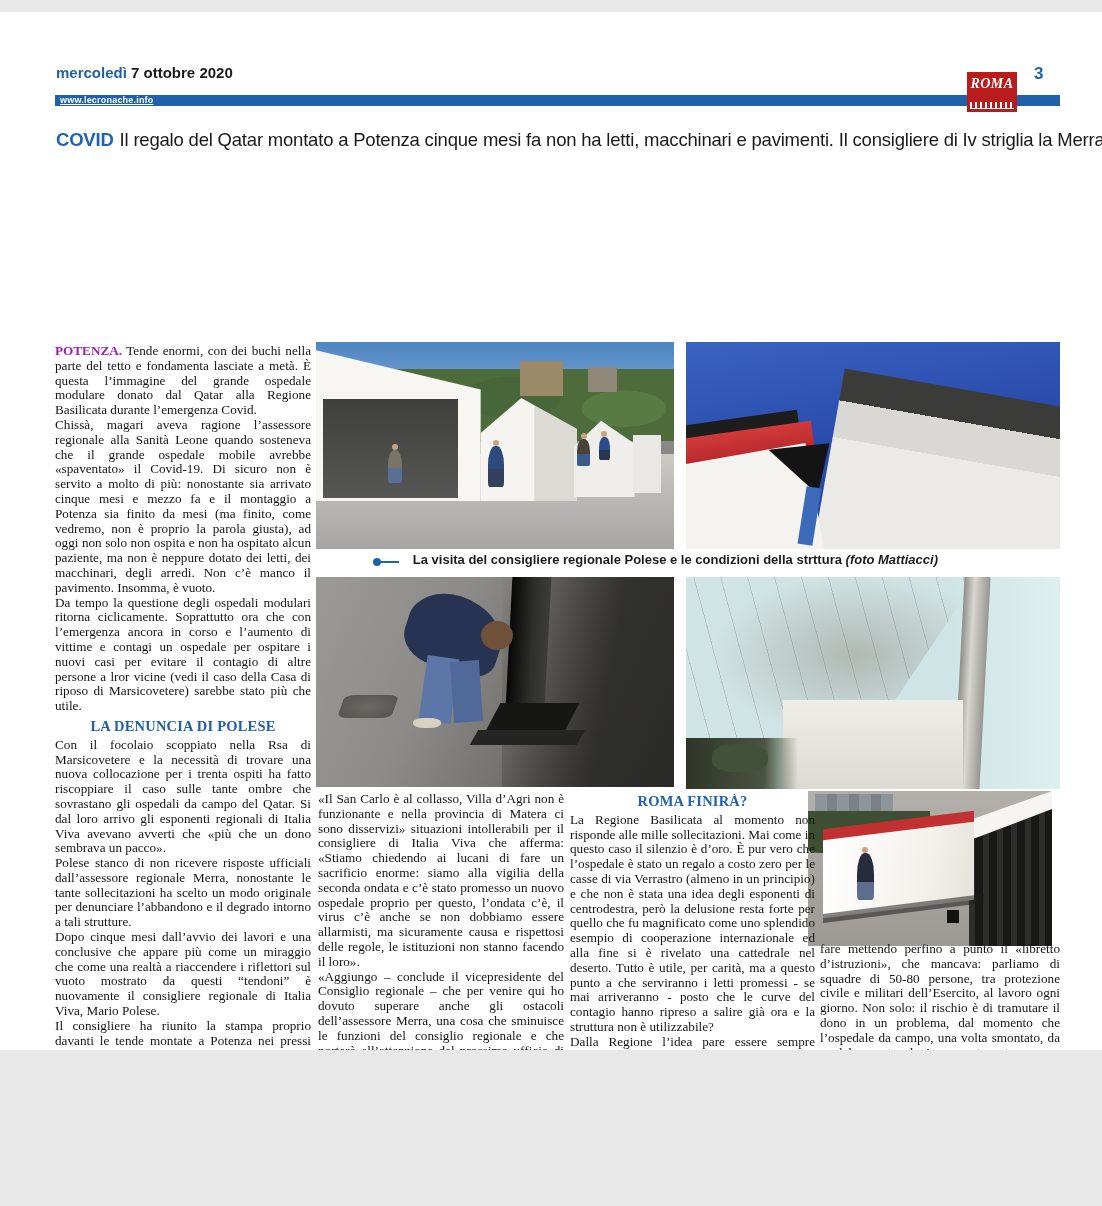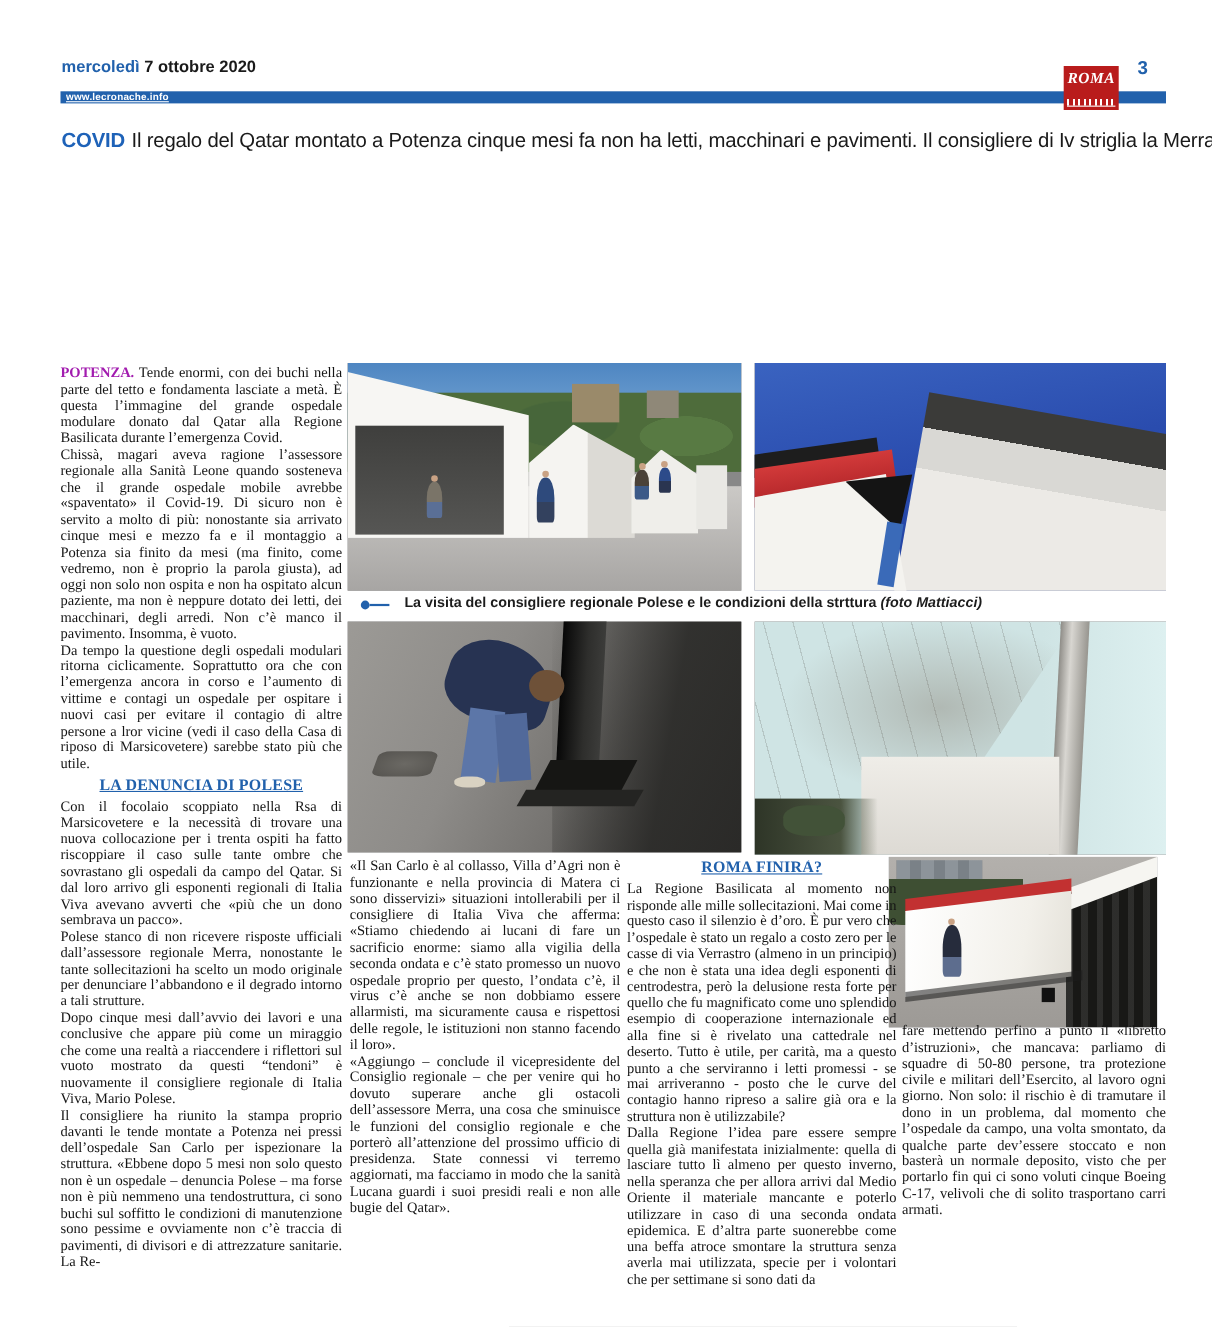--- a/index.html
+++ b/index.html
@@ -1,17 +1,17 @@
 <!DOCTYPE html>
 <html><head>
 <meta charset="utf-8">
 <style>
   * { box-sizing: border-box; }
   html,body { margin:0; padding:0; background:#e8e8e8; }
-  .page { position:relative; width:1102px; height:1206px; background:#ffffff; margin:0 auto;
+  .page { position:relative; width:1102px; height:1038px; background:#ffffff; margin:12px auto;
           font-family:"Liberation Sans", sans-serif; overflow:hidden; }
 
   
   .dateline { position:absolute; left:56px; top:52px; font-size:15px; font-weight:bold; color:#1a1a1a; }
   .dateline .wd { color:#2161ac; }
   .topbar { position:absolute; left:55px; top:83px; width:1005px; height:11px; background:#2161ac; }
   .siteurl { position:absolute; left:60px; top:83px; height:11px; line-height:11px; color:#ffffff;
              font-size:9px; font-weight:bold; text-decoration:underline; letter-spacing:.2px; }
   .section-title { position:absolute; right:140px; top:48px; font-size:31px; font-weight:bold;
                    color:#2161ac; letter-spacing:-.5px; }
@@ -34,29 +34,29 @@
                   text-shadow:-2px 1px 0 rgba(150,150,150,.4); }
   .headline .hl1 { transform:scaleX(.74); }
   .headline .hl2 { transform:scaleX(.655); }
 
   
   .col { position:absolute; overflow:hidden; font-family:"Liberation Serif", serif; font-size:13.2px;
          line-height:14.8px; color:#141414; }
   .col p.para { margin:0; text-align:justify; }
   .lead-label { color:#a21caf; font-weight:bold; }
   .subhead { margin:5px 0 4px; text-align:center; color:#2161ac; font-weight:bold; font-size:14.5px;
-             font-family:"Liberation Serif", serif; letter-spacing:.2px;text-decoration:underline; }
+             font-family:"Liberation Serif", serif; letter-spacing:.2px; }
   .col1 { left:55px;  top:332px; width:256px; height:870px; }
   .col2 { left:318px; top:780px; width:246px; height:402px; }
   .col3 { left:570px; top:782px; width:245px; height:420px; }
   .col4 { left:820px; top:930px; width:240px; height:272px; }
 
   
-  .caption { position:absolute; left:328px; top:540px; width:620px; font-size:13px; font-weight:bold;
-             color:#1c1c1c; }
+  .caption { position:absolute; left:318px; top:540px; width:620px; font-size:13px; font-weight:bold;
+             color:#1c1c1c;text-align:right; }
   .cap-marker { display:inline-block; vertical-align:middle; margin-right:10px; }
   .cap-dot { display:inline-block; width:8px; height:8px; border-radius:50%; background:#2161ac; vertical-align:middle; }
   .cap-line { display:inline-block; width:18px; height:2px; background:#2161ac; vertical-align:middle; }
   .cap-credit { font-style:italic; }
 
   
   .photo { position:absolute; overflow:hidden; background:#888; }
   .photo * { position:absolute; }
   .ph1 { left:316px; top:330px; width:358px; height:207px; }
   .ph2 { left:686px; top:330px; width:374px; height:207px; }

